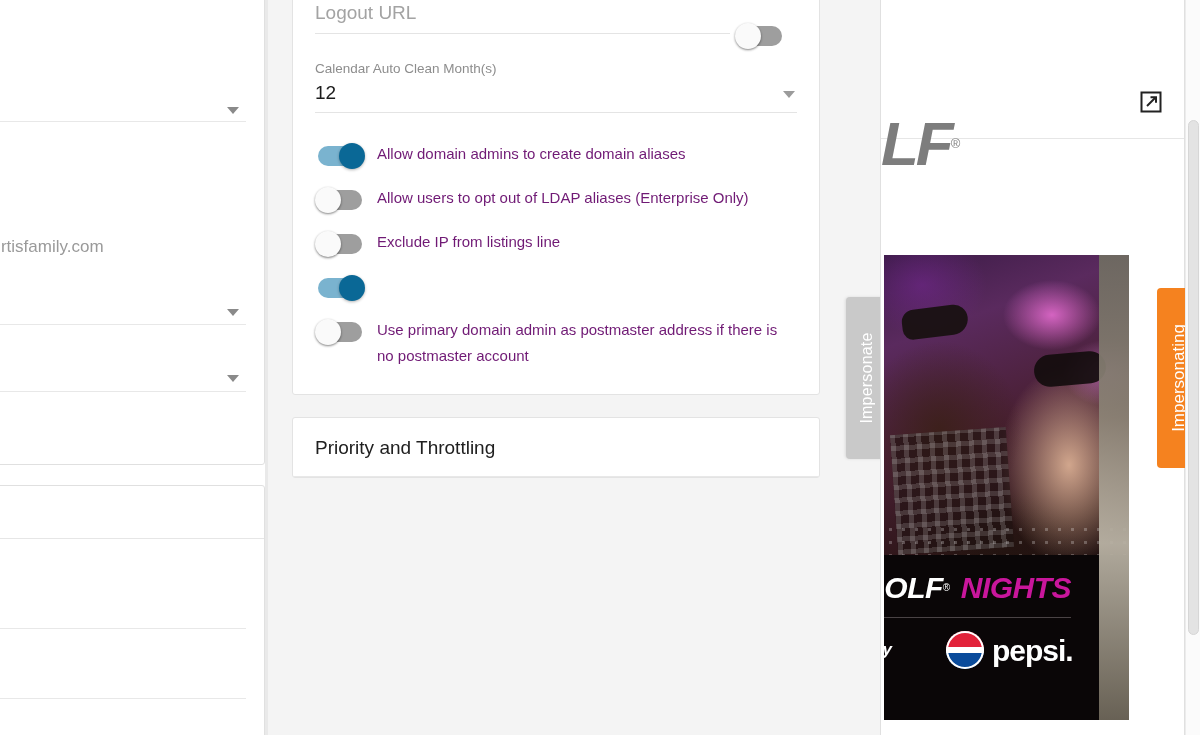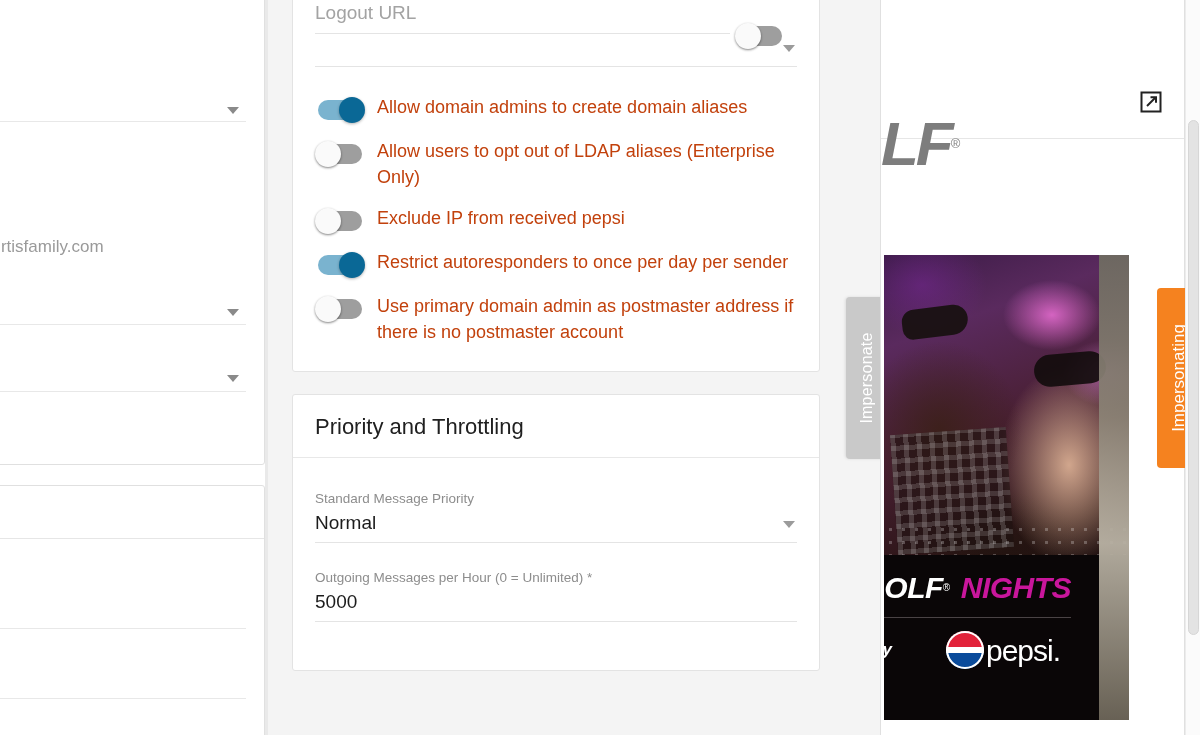--- a/index.html
+++ b/index.html
@@ -97,21 +97,21 @@
   .card {
     background: #ffffff;
     border: 1px solid #e3e3e3;
     border-radius: 3px;
     box-sizing: border-box;
     width: 528px;
     margin-bottom: 22px;
     position: relative;
   }
   .card-title {
-    font-size: 22px;
+    font-size: 19px;
     color: #202020;
     padding: 19px 0 17px 22px;
     border-bottom: 1px solid #e8e8e8;
     font-weight: 400;
   }
   .card-body { padding: 20px 22px 22px 22px; }
 
   
   .field {
     position: relative;
@@ -181,22 +181,22 @@
     background: #fafafa;
     box-shadow: 0 1px 2px rgba(0,0,0,.32), 0 1px 3px rgba(0,0,0,.20);
   }
   .switch.on .track { background: #7ab3cf; }
   .switch.on .knob {
     left: 24px;
     background: #0a6896;
     box-shadow: 0 1px 3px rgba(0,0,0,.30);
   }
   .toggle-label {
-    font-size: 18px;
-    color: #c2410c;
+    font-size: 15px;
+    color: #701a75;
     line-height: 25.5px;
     max-width: 432px;
   }
 
   
   .inline-toggle {
     position: absolute;
     right: 22px;
     top: 26px;
   }
@@ -374,25 +374,25 @@
     left: 62px;
     top: 76px;
     width: 38px;
     height: 38px;
     border-radius: 50%;
     background: linear-gradient(#e2223a 0 42%, #ffffff 42% 58%, #0a4b9b 58% 100%);
     box-shadow: 0 0 0 2px #ffffff inset;
   }
   .pepsi-word {
     position: absolute;
-    left: 102px;
+    left: 108px;
     top: 78px;
     font-size: 30px;
     color: #ffffff;
-    font-weight: 400;
+    font-weight: 700;
     line-height: 36px;
     letter-spacing: -1px;
   }
   .ad-right-strip {
     position: absolute;
     right: 0; top: 0;
     width: 30px; height: 465px;
     background: linear-gradient(180deg, #6e6a61 0%, #8b8275 35%, #b9b2a4 62%, #6d6659 100%);
     opacity: .95;
   }
@@ -483,20 +483,22 @@
           <div class="field-placeholder">Logout URL</div>
         </div>
         <div class="inline-toggle" style="top:130px;">
           <div class="switch">
             <div class="track"></div>
             <div class="knob"></div>
           </div>
         </div>
 
         <div class="field" style="margin-bottom:28px;">
+          <div class="field-label">Calendar Auto Clean Month(s)</div>
+          <div class="field-value">12</div>
           <div class="caret"></div>
         </div>
 
         <div class="toggle-row">
           <div class="switch on">
             <div class="track"></div>
             <div class="knob"></div>
           </div>
           <div class="toggle-label">Allow domain admins to create domain aliases</div>
         </div>
@@ -507,58 +509,43 @@
             <div class="knob"></div>
           </div>
           <div class="toggle-label">Allow users to opt out of LDAP aliases (Enterprise Only)</div>
         </div>
 
         <div class="toggle-row">
           <div class="switch">
             <div class="track"></div>
             <div class="knob"></div>
           </div>
-          <div class="toggle-label">Exclude IP from received pepsi</div>
+          <div class="toggle-label">Exclude IP from listings line</div>
         </div>
 
         <div class="toggle-row">
           <div class="switch on">
             <div class="track"></div>
             <div class="knob"></div>
           </div>
-          <div class="toggle-label">Restrict autoresponders to once per day per sender</div>
         </div>
 
         <div class="toggle-row" style="margin-bottom:4px;justify-content:flex-end;">
           <div class="switch">
             <div class="track"></div>
             <div class="knob"></div>
           </div>
           <div class="toggle-label">Use primary domain admin as postmaster address if there is no postmaster account</div>
         </div>
 
       </div>
     </div>
 
     <div class="card">
       <div class="card-title">Priority and Throttling</div>
-      <div class="card-body" style="padding-top:32px;">
-
-        <div class="field">
-          <div class="field-label">Standard Message Priority</div>
-          <div class="field-value">Normal</div>
-          <div class="caret"></div>
-        </div>
-
-        <div class="field">
-          <div class="field-label">Outgoing Messages per Hour (0 = Unlimited) *</div>
-          <div class="field-value">5000</div>
-        </div>
-
-      </div>
     </div>
 
   </div>
 
   <div class="impersonate-tab">
     <span>Impersonate</span>
   </div>
 
   <div class="right-panel">
 

